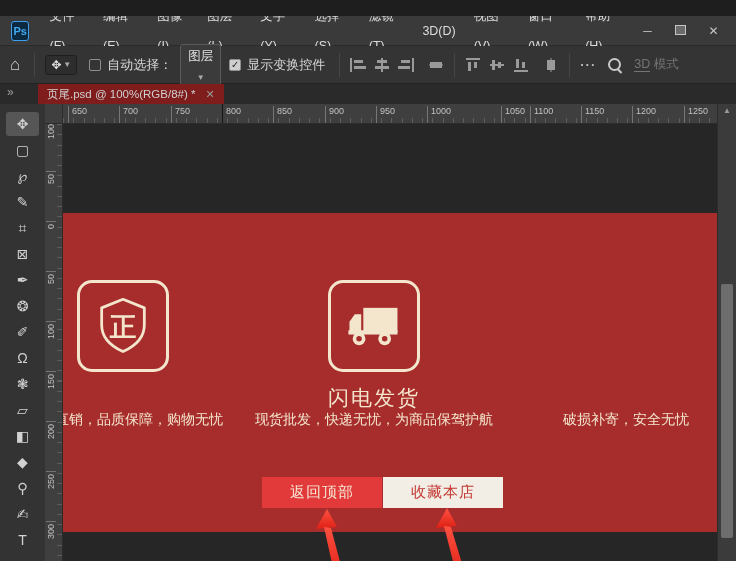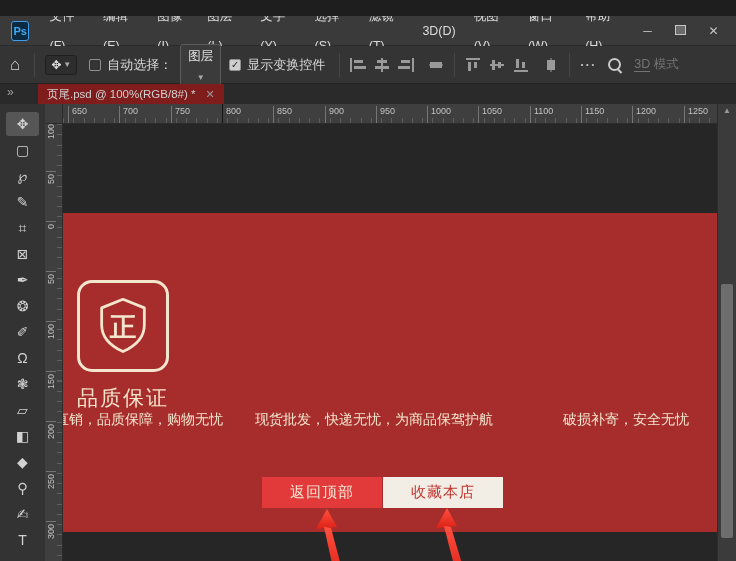--- a/index.html
+++ b/index.html
@@ -235,21 +235,21 @@
   <div class="hruler">
     <div class="ticks"></div>
     <span class="hlabel" style="left:5px">650</span>
     <span class="hlabel" style="left:56px">700</span>
     <span class="hlabel" style="left:108px">750</span>
     <span class="hlabel" style="left:159px">800</span>
     <span class="hlabel" style="left:210px">850</span>
     <span class="hlabel" style="left:262px">900</span>
     <span class="hlabel" style="left:313px">950</span>
     <span class="hlabel" style="left:364px">1000</span>
-    <span class="hlabel" style="left:415px">1050</span>
+    <span class="hlabel" style="left:438px">1050</span>
     <span class="hlabel" style="left:467px">1100</span>
     <span class="hlabel" style="left:518px">1150</span>
     <span class="hlabel" style="left:569px">1200</span>
     <span class="hlabel" style="left:621px">1250</span>
     <div class="hmarker" style="left:159px"></div>
   </div>
   <div class="vruler">
     <div class="ticks"></div>
     <span class="vlabel" style="top:-3px">100</span>
     <span class="vlabel" style="top:47px">50</span>
@@ -266,24 +266,37 @@
   <div class="canvas">
     <div class="red-section"></div>
 
     <div class="feature f1">
       <div class="icon-box">
         <svg width="64" height="64" viewBox="0 0 60 60">
           <path d="M30 5 L50 13 V29 C50 41 41 49 30 54 C19 49 10 41 10 29 V13 Z" fill="none" stroke="#f3e6cd" stroke-width="2.6" stroke-linejoin="round"></path>
           <text x="30" y="39" text-anchor="middle" font-size="25" font-weight="bold" fill="#f3e6cd">正</text>
         </svg>
       </div>
-      <div class="title">品质保证</div>
     </div>
     <div class="subtitle sub1">直销，品质保障，购物无忧</div>
 
+    <div class="feature f2">
+      <div class="icon-box">
+        <svg width="64" height="64" viewBox="0 0 60 60">
+          <rect x="20" y="13" width="32" height="23" fill="#f3e6cd"></rect>
+          <polygon points="7,36 7,26 12,19 18,19 18,36" fill="#f3e6cd"></polygon>
+          <rect x="6" y="34" width="46" height="4" fill="#f3e6cd"></rect>
+          <circle cx="16" cy="42" r="6" fill="#f3e6cd"></circle>
+          <circle cx="16" cy="42" r="2.6" fill="#a72d2d"></circle>
+          <circle cx="40" cy="42" r="6" fill="#f3e6cd"></circle>
+          <circle cx="40" cy="42" r="2.6" fill="#a72d2d"></circle>
+        </svg>
+      </div>
+      <div class="title">闪电发货</div>
+    </div>
     <div class="subtitle sub2">现货批发，快递无忧，为商品保驾护航</div>
 
     <div class="subtitle sub3">破损补寄，安全无忧</div>
 
     <div class="cta-btn cta-red">返回顶部</div>
     <div class="cta-btn cta-cream">收藏本店</div>
 
     <svg class="arrows" width="654" height="453">
       <defs>
         <linearGradient id="agrad" x1="0" y1="0" x2="0" y2="1">

